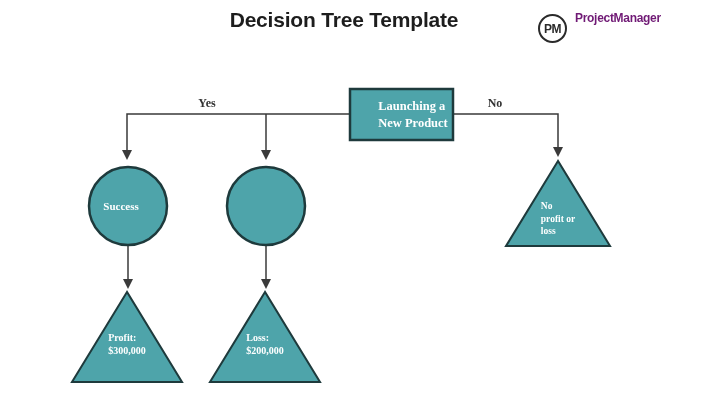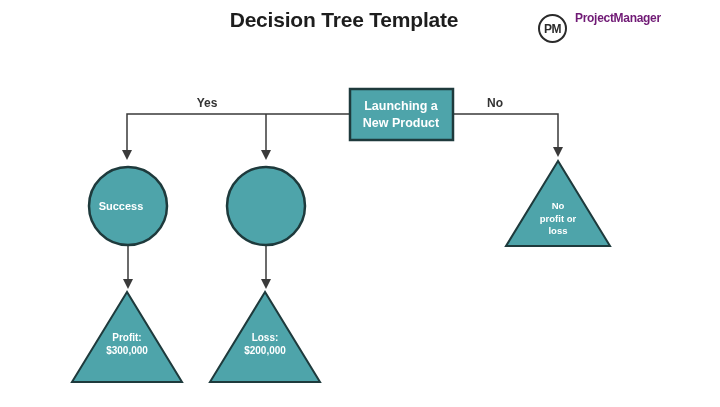--- a/index.html
+++ b/index.html
@@ -18,25 +18,25 @@
     display:flex;align-items:center;justify-content:center;
     font-size:12px;font-weight:800;color:#2a2a2a;letter-spacing:-0.5px;
   }
   .logo-text{
     position:absolute;left:575px;top:11px;
     font-size:12px;font-weight:700;color:#701a75;letter-spacing:-0.3px;
   }
   svg.diagram{position:absolute;left:0;top:0;}
   .lbl{
     position:absolute;display:flex;align-items:center;justify-content:center;
-    text-align:center;white-space:pre-line;pointer-events:none;
+    white-space:pre-line;pointer-events:none;font-family:Liberation Serif, serif;
   }
   .branch-lbl{font-size:12px;font-weight:700;color:#333333;}
   .root-lbl{left:349px;top:88px;width:104px;height:53px;
-    font-size:12.5px;font-weight:700;color:#ffffff;line-height:1.3;}
+    font-size:12.5px;font-weight:700;color:#ffffff;line-height:1.3;padding-left:12px;}
   .circle-lbl{width:64px;height:30px;font-size:11px;font-weight:700;color:#ffffff;}
   .tri-lbl{width:100px;height:34px;font-size:10px;font-weight:700;color:#ffffff;line-height:1.35;}
   .tri-lbl-sm{width:80px;height:48px;font-size:9.5px;font-weight:700;color:#ffffff;line-height:1.35;}
 </style>
 </head>
 <body>
 
 <div class="stage">
 
   <div class="title">Decision Tree Template</div>

